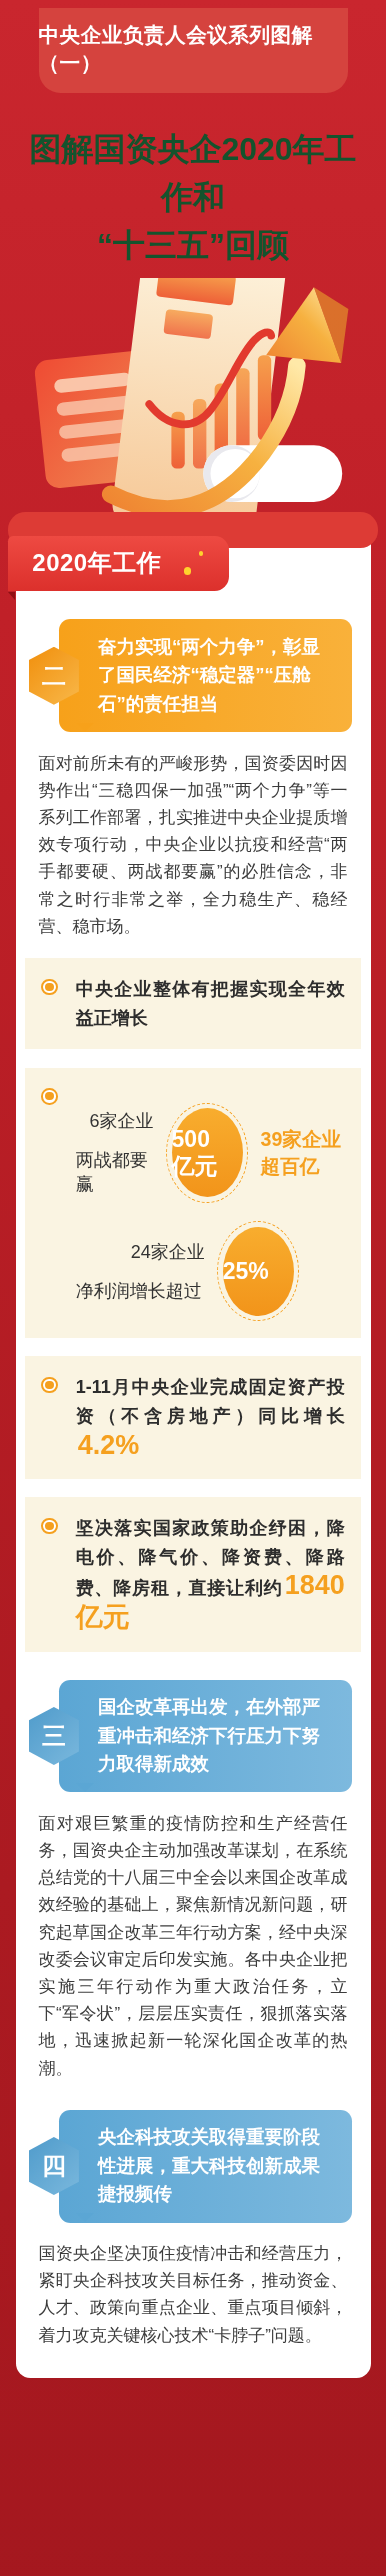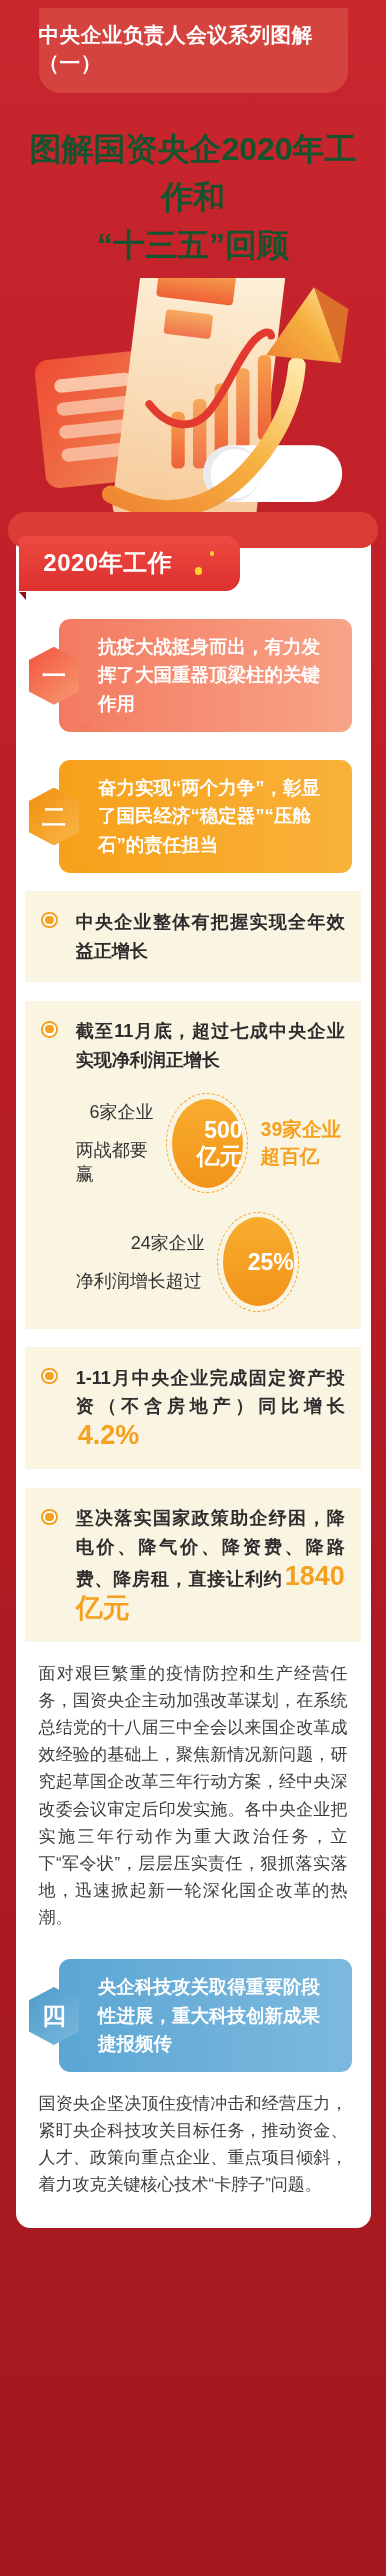--- a/index.html
+++ b/index.html
@@ -34,21 +34,21 @@
     content:'';position:absolute;left:-7.2px;right:-7.2px;top:-8.2px;height:36px;
     background:#dd3b35;border-radius:17.5px;z-index:-1;
   }
   
   .tab{
     position:relative;left:-7.2px;display:inline-block;
     margin-top:15.5px;
     background:linear-gradient(180deg,#ee4a42,#dc302c);
     border-radius:5.2px 14.4px 14.4px 0;
     padding:11.3px 68px 12.4px 24px;
-    color:#fff;font-size:24px;font-weight:800;letter-spacing:0.5px;margin-left:11px;
+    color:#fff;font-size:24px;font-weight:800;letter-spacing:0.5px;
   }
   .tab .fold{
     position:absolute;left:0;bottom:-8.2px;width:0;height:0;
     border-top:8.2px solid #8f1014;border-left:7.2px solid transparent;
   }
   .tab .dot-big{position:absolute;right:38px;top:56%;width:7.7px;height:7.7px;border-radius:50%;background:#ffd22d;}
   .tab .dot-small{position:absolute;right:26px;top:28%;width:4.6px;height:4.6px;border-radius:50%;background:#ffd22d;}
   
   .sec-head{position:relative;margin:28px 18.5px 0 13.4px;}
   .badge{
@@ -99,21 +99,21 @@
   .stat-left .top{display:block;padding-bottom:7.2px;text-align:right;}
   .stat-left .conn{border-top:1.5px dotted #f09a50;}
   .stat-left .bottom{display:block;padding-top:7.2px;}
   .stat-circle{
     flex:0 0 auto;width:71px;height:89px;margin:0 12.4px;
     border:1.5px dashed #f5a01f;border-radius:50%;padding:4.6px;box-sizing:content-box;
   }
   .stat-circle .fill{
     width:100%;height:100%;border-radius:50%;
     background:linear-gradient(180deg,#f8ad2e,#f2941a);
-    display:flex;flex-direction:column;align-items:flex-end;justify-content:center;
+    display:flex;flex-direction:column;align-items:flex-start;justify-content:center;
     color:#fff;font-size:23px;font-weight:700;line-height:1.15;text-align:center;
   }
   .stat-right{font-size:19.6px;color:#f5a01f;font-weight:700;}
 </style>
 </head>
 <body>
 
 <div class="series-pill">中央企业负责人会议系列图解（一）</div>
 
 <div class="main-title">
@@ -184,50 +184,43 @@
 <div class="card">
 
   <div class="tab">
     <span>2020年工作</span>
     <span class="fold"></span>
     <span class="dot-big"></span>
     <span class="dot-small"></span>
   </div>
 
   
-  <div class="sec-head s1">
-    <div class="banner">
-      <span>抗疫大战挺身而出，有力发挥了大国重器顶梁柱的关键作用</span>
-      <span class="tail"></span>
-    </div>
-    <div class="badge">一</div>
-  </div>
 
   
   <div class="sec-head s2">
     <div class="banner">
       <span>奋力实现“两个力争”，彰显了国民经济“稳定器”“压舱石”的责任担当</span>
       <span class="tail"></span>
     </div>
     <div class="badge">二</div>
   </div>
+  <div class="para">面对前所未有的严峻形势，国资委因时因势作出“三稳四保一加强”“两个力争”等一系列工作部署，扎实推进中央企业提质增效专项行动，中央企业以抗疫和经营“两手都要硬、两战都要赢”的必胜信念，非常之时行非常之举，全力稳生产、稳经营、稳市场。</div>
 
   
   <div class="hl">
     <span class="ring"></span>
     <div class="hl-body">
       <div class="hl-text">中央企业整体有把握实现全年效益正增长</div>
     </div>
   </div>
 
   
   <div class="hl">
     <span class="ring"></span>
     <div class="hl-body">
-      <div class="hl-text">截至11月底，超过七成中央企业实现净利润正增长</div>
 
       <div class="stat-row">
         <div class="stat-left">
           <span class="top">6家企业</span>
           <span class="conn"></span>
           <span class="bottom">两战都要赢</span>
         </div>
         <div class="stat-circle">
           <div class="fill">
             <span>500</span>
@@ -267,20 +260,27 @@
   <div class="hl">
     <span class="ring"></span>
     <div class="hl-body">
       <div class="hl-text">
         <span>坚决落实国家政策助企纾困，降电价、降气价、降资费、降路费、降房租，直接让利约</span><span class="val">1840亿元</span>
       </div>
     </div>
   </div>
 
   
+  <div class="sec-head s3">
+    <div class="banner">
+      <span>国企改革再出发，在外部严重冲击和经济下行压力下努力取得新成效</span>
+      <span class="tail"></span>
+    </div>
+    <div class="badge">三</div>
+  </div>
   <div class="para">面对艰巨繁重的疫情防控和生产经营任务，国资央企主动加强改革谋划，在系统总结党的十八届三中全会以来国企改革成效经验的基础上，聚焦新情况新问题，研究起草国企改革三年行动方案，经中央深改委会议审定后印发实施。各中央企业把实施三年行动作为重大政治任务，立下“军令状”，层层压实责任，狠抓落实落地，迅速掀起新一轮深化国企改革的热潮。</div>
 
   
   <div class="sec-head s4">
     <div class="banner">
       <span>央企科技攻关取得重要阶段性进展，重大科技创新成果捷报频传</span>
       <span class="tail"></span>
     </div>
     <div class="badge">四</div>
   </div>

